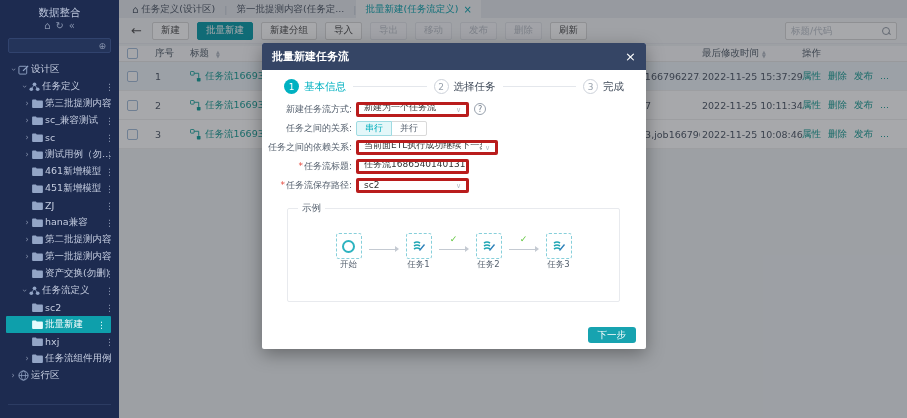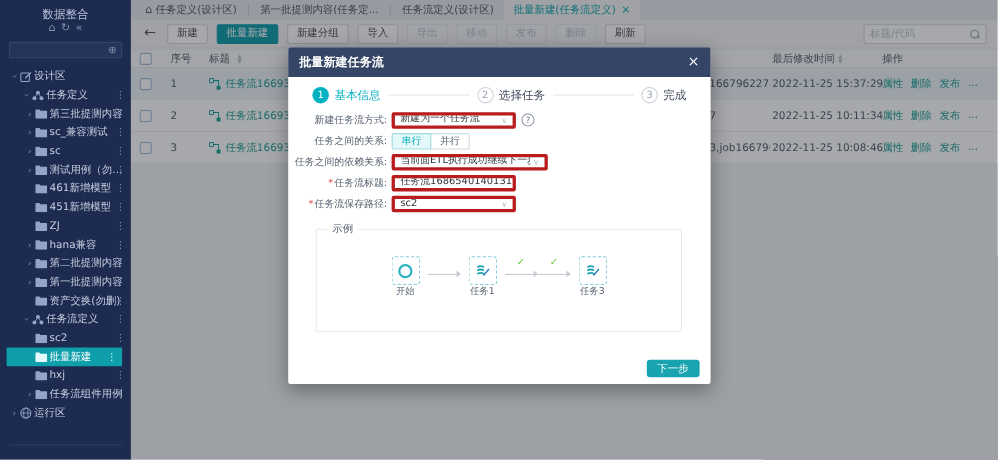--- a/index.html
+++ b/index.html
@@ -329,23 +329,20 @@
   <div class="tabbar">
     <div class="tab">
       <span class="homeic">⌂</span>
       <span>任务定义(设计区)</span>
     </div>
     <span class="tab-sep">|</span>
     <div class="tab">
       <span>第一批提测内容(任务定...</span>
     </div>
     <span class="tab-sep">|</span>
-    <div class="tab">
-      <span>任务流定义(设计区)</span>
-    </div>
     <div class="tab active">
       <span>批量新建(任务流定义)</span>
       <span class="closex">×</span>
     </div>
   </div>
 
   <div class="toolbar">
     <span class="backic">←</span>
     <div class="tbtn">新建</div>
     <div class="tbtn primary">批量新建</div>
@@ -545,20 +542,31 @@
                 <path d="M7 11 L12 5 L13 6 L8 12 Z" fill="#2a7fb8"></path>
               </svg>
             </div>
           <span class="nlabel">任务1</span>
         </div>
         <div class="farrow">
             <span class="fcheck">✓</span>
             <span class="fline"></span>
             <span class="fhead"></span>
           </div>
+        <div class="fnode">
+          <div class="nbox">
+              <svg width="14" height="14" viewBox="0 0 14 14">
+                <path d="M2 4 Q5 2 8 4" stroke="#1fa6b4" stroke-width="1.6" fill="none"></path>
+                <path d="M2 7 Q5 5 8 7" stroke="#1fa6b4" stroke-width="1.6" fill="none"></path>
+                <path d="M2 10 Q5 8 8 10" stroke="#1fa6b4" stroke-width="1.6" fill="none"></path>
+                <path d="M7 11 L12 5 L13 6 L8 12 Z" fill="#2a7fb8"></path>
+              </svg>
+            </div>
+          <span class="nlabel">任务2</span>
+        </div>
         <div class="farrow">
             <span class="fcheck">✓</span>
             <span class="fline"></span>
             <span class="fhead"></span>
           </div>
         <div class="fnode">
           <div class="nbox">
               <svg width="14" height="14" viewBox="0 0 14 14">
                 <path d="M2 4 Q5 2 8 4" stroke="#1fa6b4" stroke-width="1.6" fill="none"></path>
                 <path d="M2 7 Q5 5 8 7" stroke="#1fa6b4" stroke-width="1.6" fill="none"></path>

